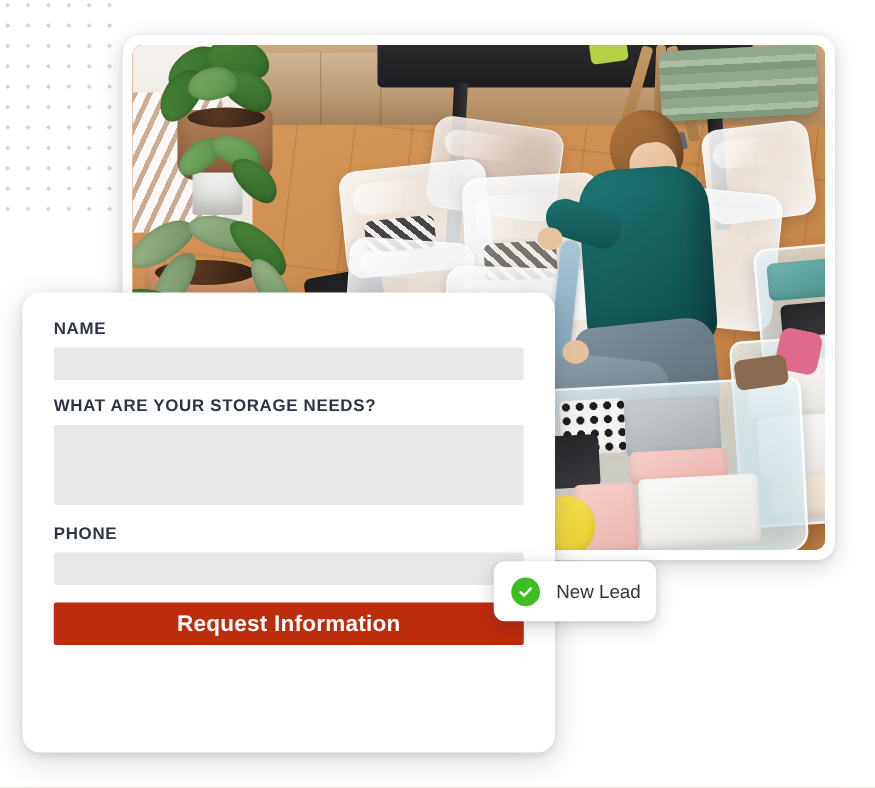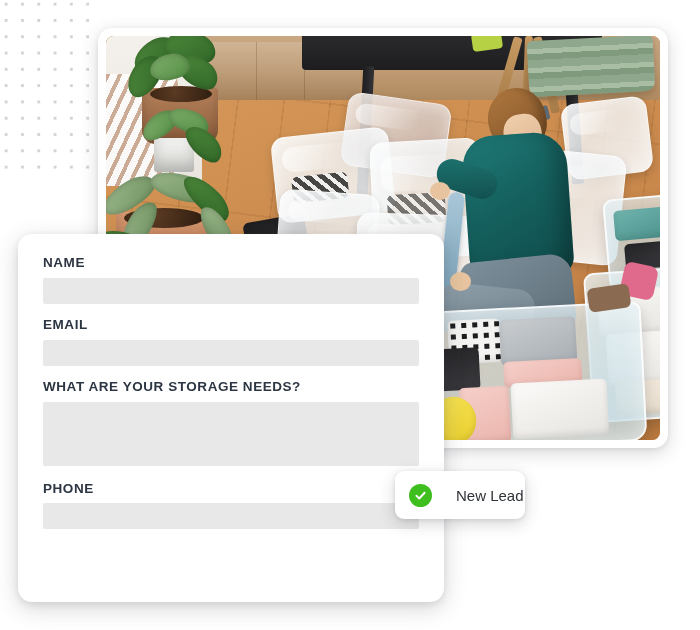--- a/index.html
+++ b/index.html
@@ -319,29 +319,29 @@
     font-weight: bold;
     letter-spacing: 0.2px;
     cursor: pointer;
     line-height: 34px;
     padding: 0;
   }
 
   
   .toast {
     position: absolute;
-    left: 395px; top: 471px;
+    left: 395px; top: 449px;
     width: 130px; height: 48px;
     background: #ffffff;
     border-radius: 9px;
     box-shadow: 0 5px 16px rgba(50,50,60,0.20), 0 1px 4px rgba(50,50,60,0.12);
     z-index: 6;
     display: flex;
     align-items: center;
-    gap: 24px;
+    gap: 13px;
     padding: 0 14px;
   }
   .check-icon {
     width: 23px; height: 23px; flex: 0 0 23px;
     border-radius: 50%;
     background: #3fbe1f;
     display: flex; align-items: center; justify-content: center;
   }
   .check-icon svg { display:block; }
   .toast-label {
@@ -462,35 +462,32 @@
     </div>
   </div>
 
   <form class="form-card">
 
     <div class="field">
       <div class="field-label">NAME</div>
       <input class="field-input" type="text" placeholder="" style="">
     </div>
 
-    <div class="field">
-      <div class="field-label">EMAIL</div>
-      <input class="field-input" type="email" placeholder="" style="">
-    </div>
 
     <div class="field">
       <div class="field-label">WHAT ARE YOUR STORAGE NEEDS?</div>
       <textarea class="field-textarea" placeholder="" style=""></textarea>
     </div>
 
     <div class="field">
       <div class="field-label">PHONE</div>
       <input class="field-input" type="tel" placeholder="" style="">
     </div>
 
+    <button type="submit" class="submit-btn">Request Information</button>
   </form>
 
   <div class="toast">
     <span class="check-icon">
       <svg width="15" height="15" viewBox="0 0 24 24" aria-hidden="true">
         <path d="M5.5 12.4 L10 16.8 L18.6 7.6" fill="none" stroke="#ffffff" stroke-width="3.1" stroke-linecap="round" stroke-linejoin="round"></path>
       </svg>
     </span>
     <span class="toast-label">New Lead</span>
   </div>

